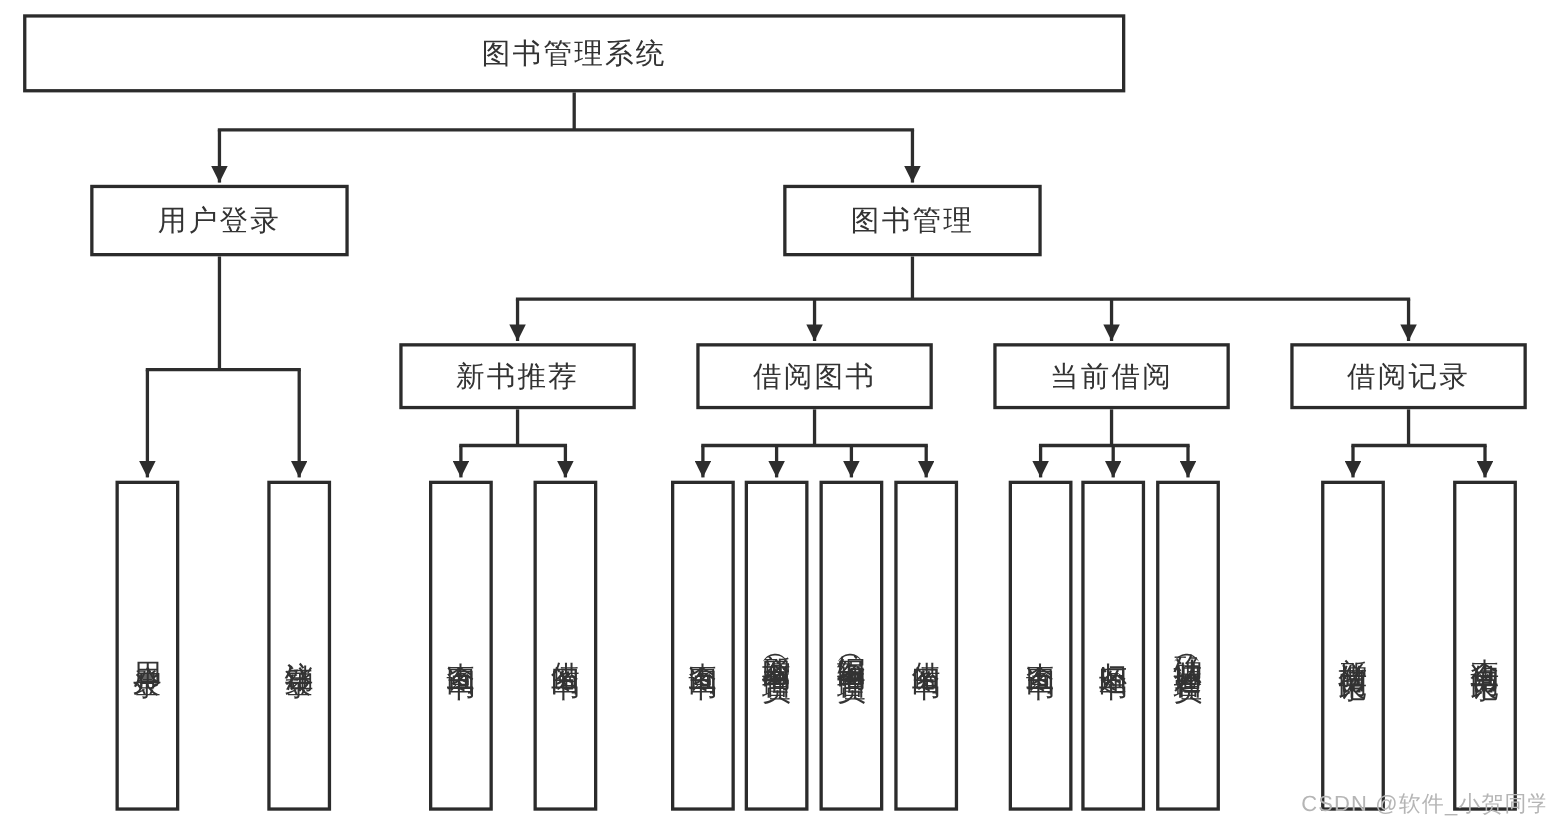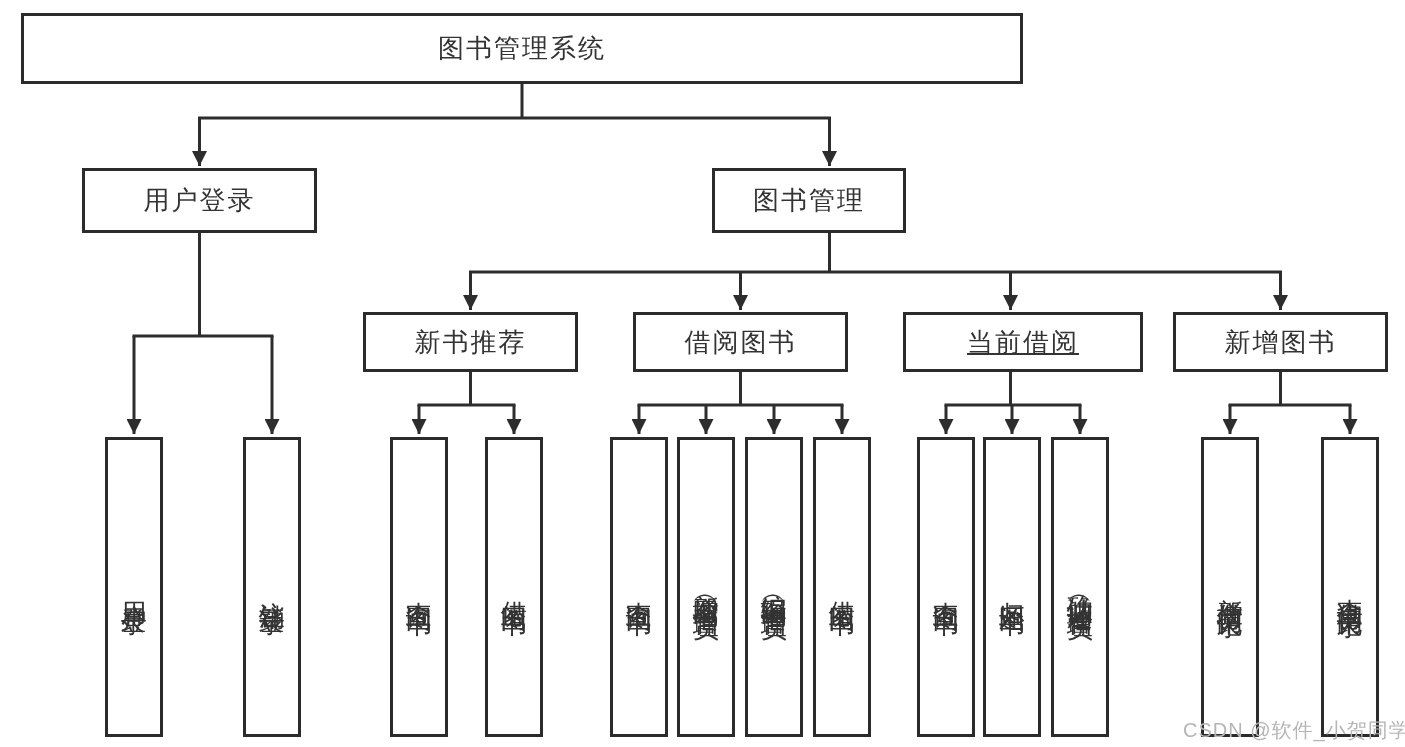--- a/index.html
+++ b/index.html
@@ -118,35 +118,35 @@
     </g>
   </svg>
 
   <div class="node hnode" style="left:21px; top:13px; width:1002px; height:71px;">
     <span>图书管理系统</span>
   </div>
 
   <div class="node hnode" style="left:82px; top:168px; width:235px; height:65px;">
     <span>用户登录</span>
   </div>
-  <div class="node hnode" style="left:712px; top:168px; width:194px; height:65px;">
+  <div class="node hnode" style="left:712px; top:168px; width:235px; height:65px;">
     <span>图书管理</span>
   </div>
 
   <div class="node hnode" style="left:363px; top:312px; width:215px; height:60px;">
     <span>新书推荐</span>
   </div>
   <div class="node hnode" style="left:633px; top:312px; width:215px; height:60px;">
     <span>借阅图书</span>
   </div>
-  <div class="node hnode" style="left:903px; top:312px; width:240px; height:60px;text-decoration:underline;">
+  <div class="node hnode" style="left:903px; top:312px; width:215px; height:60px;">
     <span>当前借阅</span>
   </div>
   <div class="node hnode" style="left:1173px; top:312px; width:215px; height:60px;">
-    <span>新增图书</span>
+    <span>借阅记录</span>
   </div>
 
   <div class="node vnode" style="left:105px;">
     <span>用户登录</span>
   </div>
   <div class="node vnode" style="left:243px;">
     <span>注销登录</span>
   </div>
 
   <div class="node vnode" style="left:390px;">

